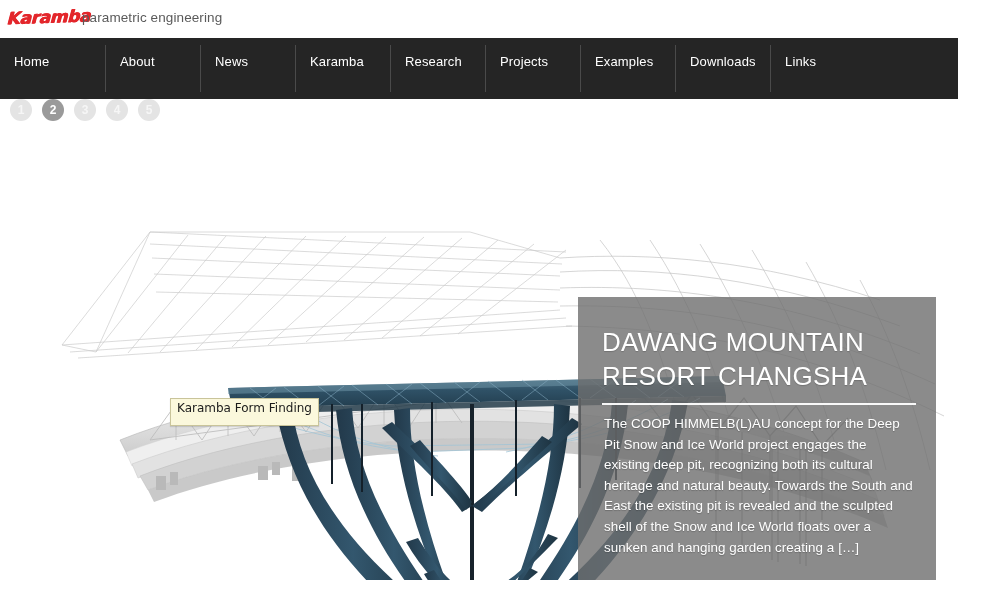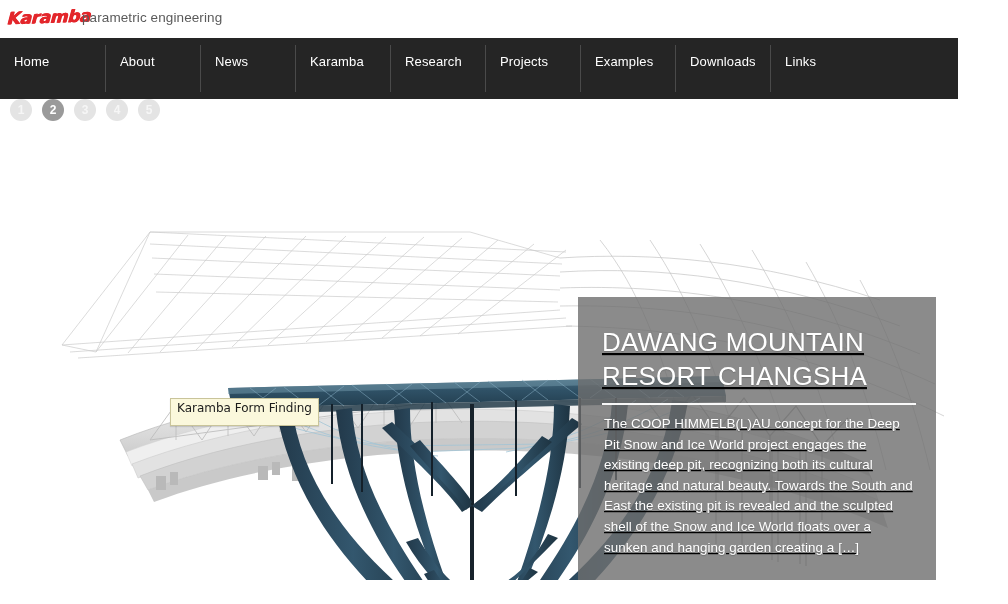--- a/index.html
+++ b/index.html
@@ -121,21 +121,20 @@
   }
 
   
   .info-panel {
     position: absolute;
     left: 578px; top: 157px;
     width: 358px; height: 284px;
     background: rgba(110,110,110,0.80);
     z-index: 30;
     padding: 28px 20px 0 24px;
-    text-decoration: underline;
   }
   .info-title {
     color: #ffffff;
     font-size: 26px;
     font-weight: normal;
     line-height: 34px;
     letter-spacing: 0.2px;
     margin: 0;
     text-shadow: 0 1px 1px rgba(0,0,0,0.18);
   }

